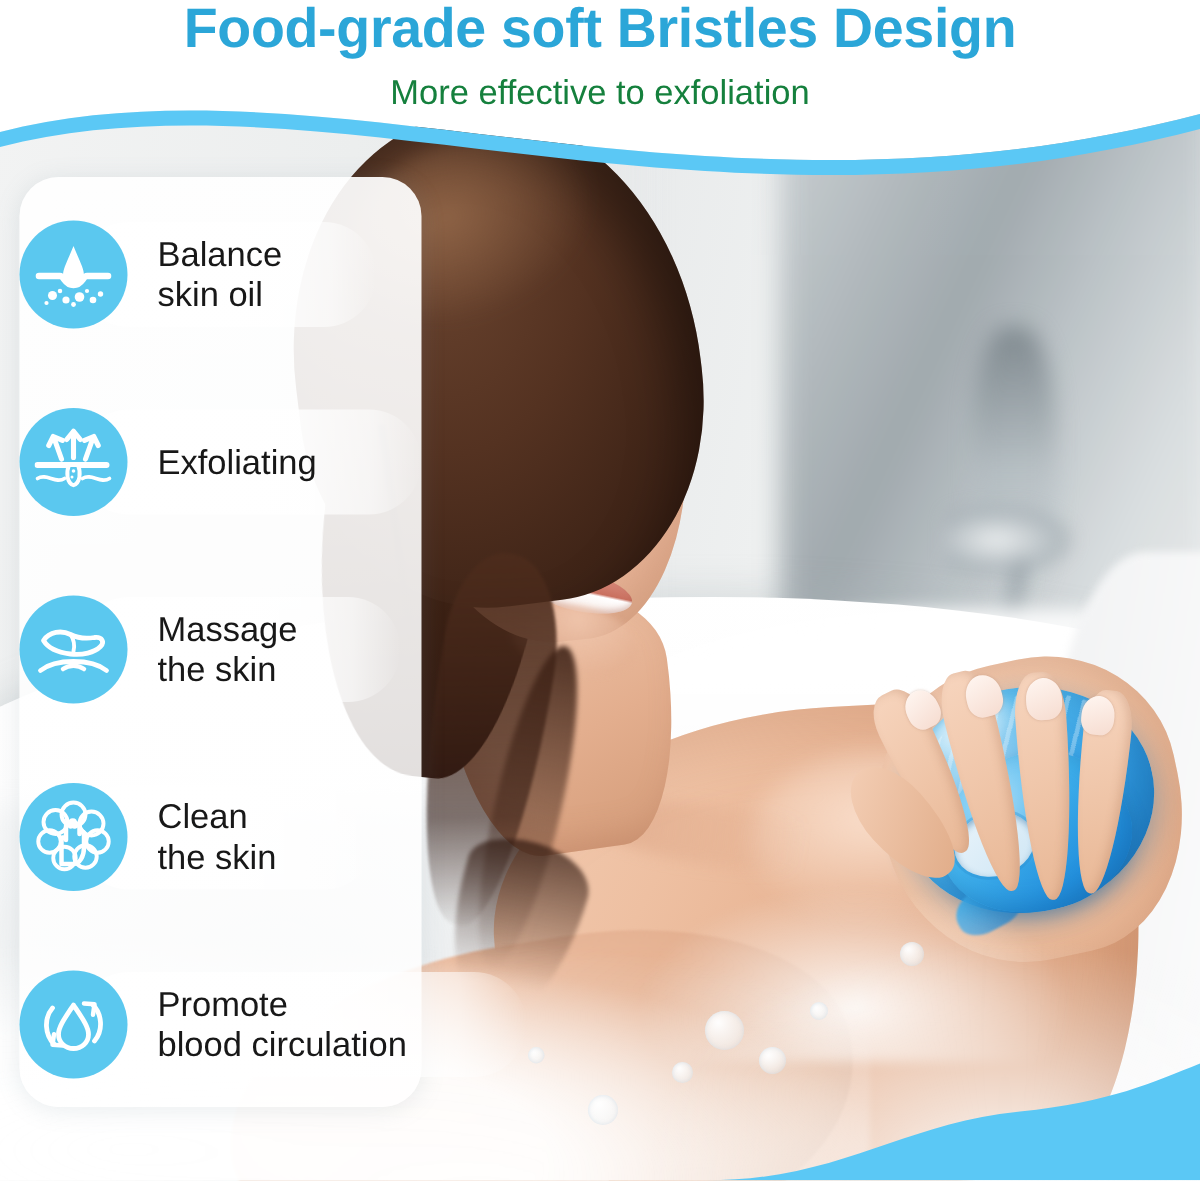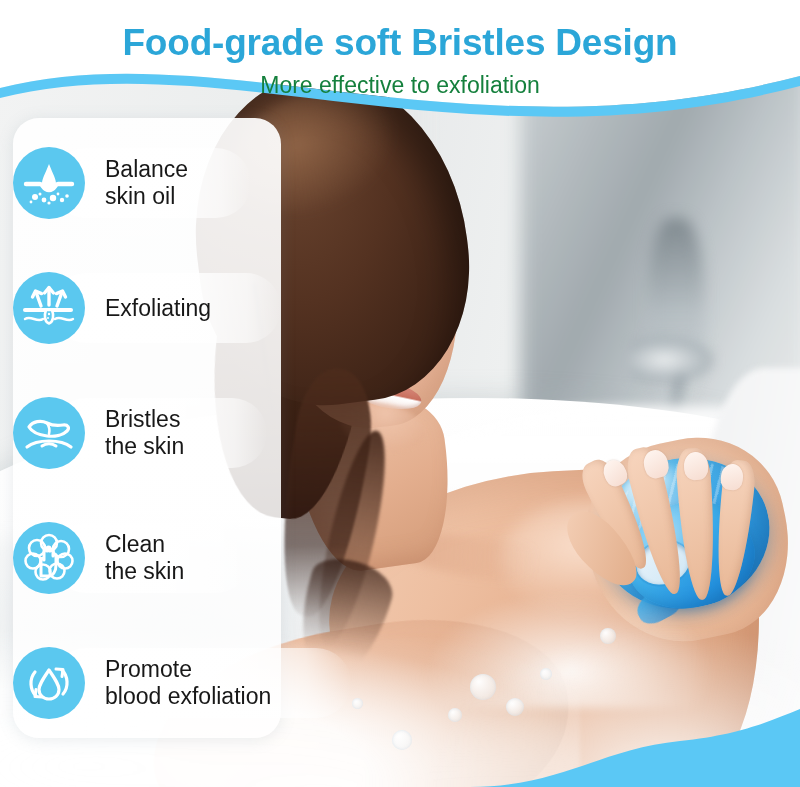--- a/index.html
+++ b/index.html
@@ -13,21 +13,21 @@
 
   #stage { position:relative; width:800px; height:787px; overflow:hidden; background:#fff; }
 
   
   .header {
     position:absolute; left:0; top:0; width:800px; height:92px;
     z-index:30; text-align:center; background:transparent;
   }
   .title {
     font-size:37px; font-weight:bold; letter-spacing:-0.2px;
-    color:#2ba6d8; line-height:1; padding-top:24px;
+    color:#2ba6d8; line-height:1; padding-top:0;
     white-space:nowrap;
   }
   .subtitle {
     font-size:23px; color:#15803d; line-height:1; padding-top:13px;
     white-space:nowrap;
   }
 
   
   .photo {
     position:absolute; left:0; top:68px; width:800px; height:719px;
@@ -514,21 +514,21 @@
     <div class="badge" style="top:272px">
       <div class="badge-pill" style="width:216px"></div>
       <div class="badge-circle">
         <svg width="52" height="52" viewBox="0 0 52 52">
           <path d="M6 20 C10 14 18 13 24 16 C28 18 34 19 40 18 C45 17.4 47 21 44 24 C40 28 32 30 24 29 C16 28 9 25 6 20 Z" fill="none" stroke="#fff" stroke-width="3.2" stroke-linejoin="round"></path>
           <path d="M24 16 C26 19 27 23 26 27" fill="none" stroke="#fff" stroke-width="2.6" stroke-linecap="round"></path>
           <path d="M4 40 C14 32 38 32 48 40" fill="none" stroke="#fff" stroke-width="3.2" stroke-linecap="round"></path>
           <path d="M19 39 C23 36 29 36 33 39" fill="none" stroke="#fff" stroke-width="3" stroke-linecap="round"></path>
         </svg>
       </div>
-      <div class="badge-label">Bristles
+      <div class="badge-label">Massage
 the skin</div>
     </div>
 
     <div class="badge" style="top:397px">
       <div class="badge-pill" style="width:200px"></div>
       <div class="badge-circle">
         <svg width="52" height="52" viewBox="0 0 52 52">
           <g fill="none" stroke="#fff" stroke-width="2.6">
             <circle cx="14" cy="16" r="8"></circle>
               <circle cx="26" cy="11" r="8"></circle>
@@ -550,17 +550,17 @@
       <div class="badge-circle">
         <svg width="52" height="52" viewBox="0 0 52 52">
           <path d="M26 13 C32 22 36 27.5 36 32.5 C36 38 31.5 42 26 42 C20.5 42 16 38 16 32.5 C16 27.5 20 22 26 13 Z" fill="none" stroke="#fff" stroke-width="3.2" stroke-linejoin="round"></path>
           <path d="M39 13 C45 19 46 30 40 37" fill="none" stroke="#fff" stroke-width="3.2" stroke-linecap="round"></path>
           <path d="M33 12 L40 12.5 L39 19.5" fill="none" stroke="#fff" stroke-width="3" stroke-linecap="round" stroke-linejoin="round"></path>
           <path d="M13 39 C7 33 6 22 12 15" fill="none" stroke="#fff" stroke-width="3.2" stroke-linecap="round"></path>
           <path d="M19 40 L12 39.5 L13 32.5" fill="none" stroke="#fff" stroke-width="3" stroke-linecap="round" stroke-linejoin="round"></path>
         </svg>
       </div>
       <div class="badge-label">Promote
-blood exfoliation</div>
+blood circulation</div>
     </div>
 
   </div>
 </div>
 
 </body></html>

